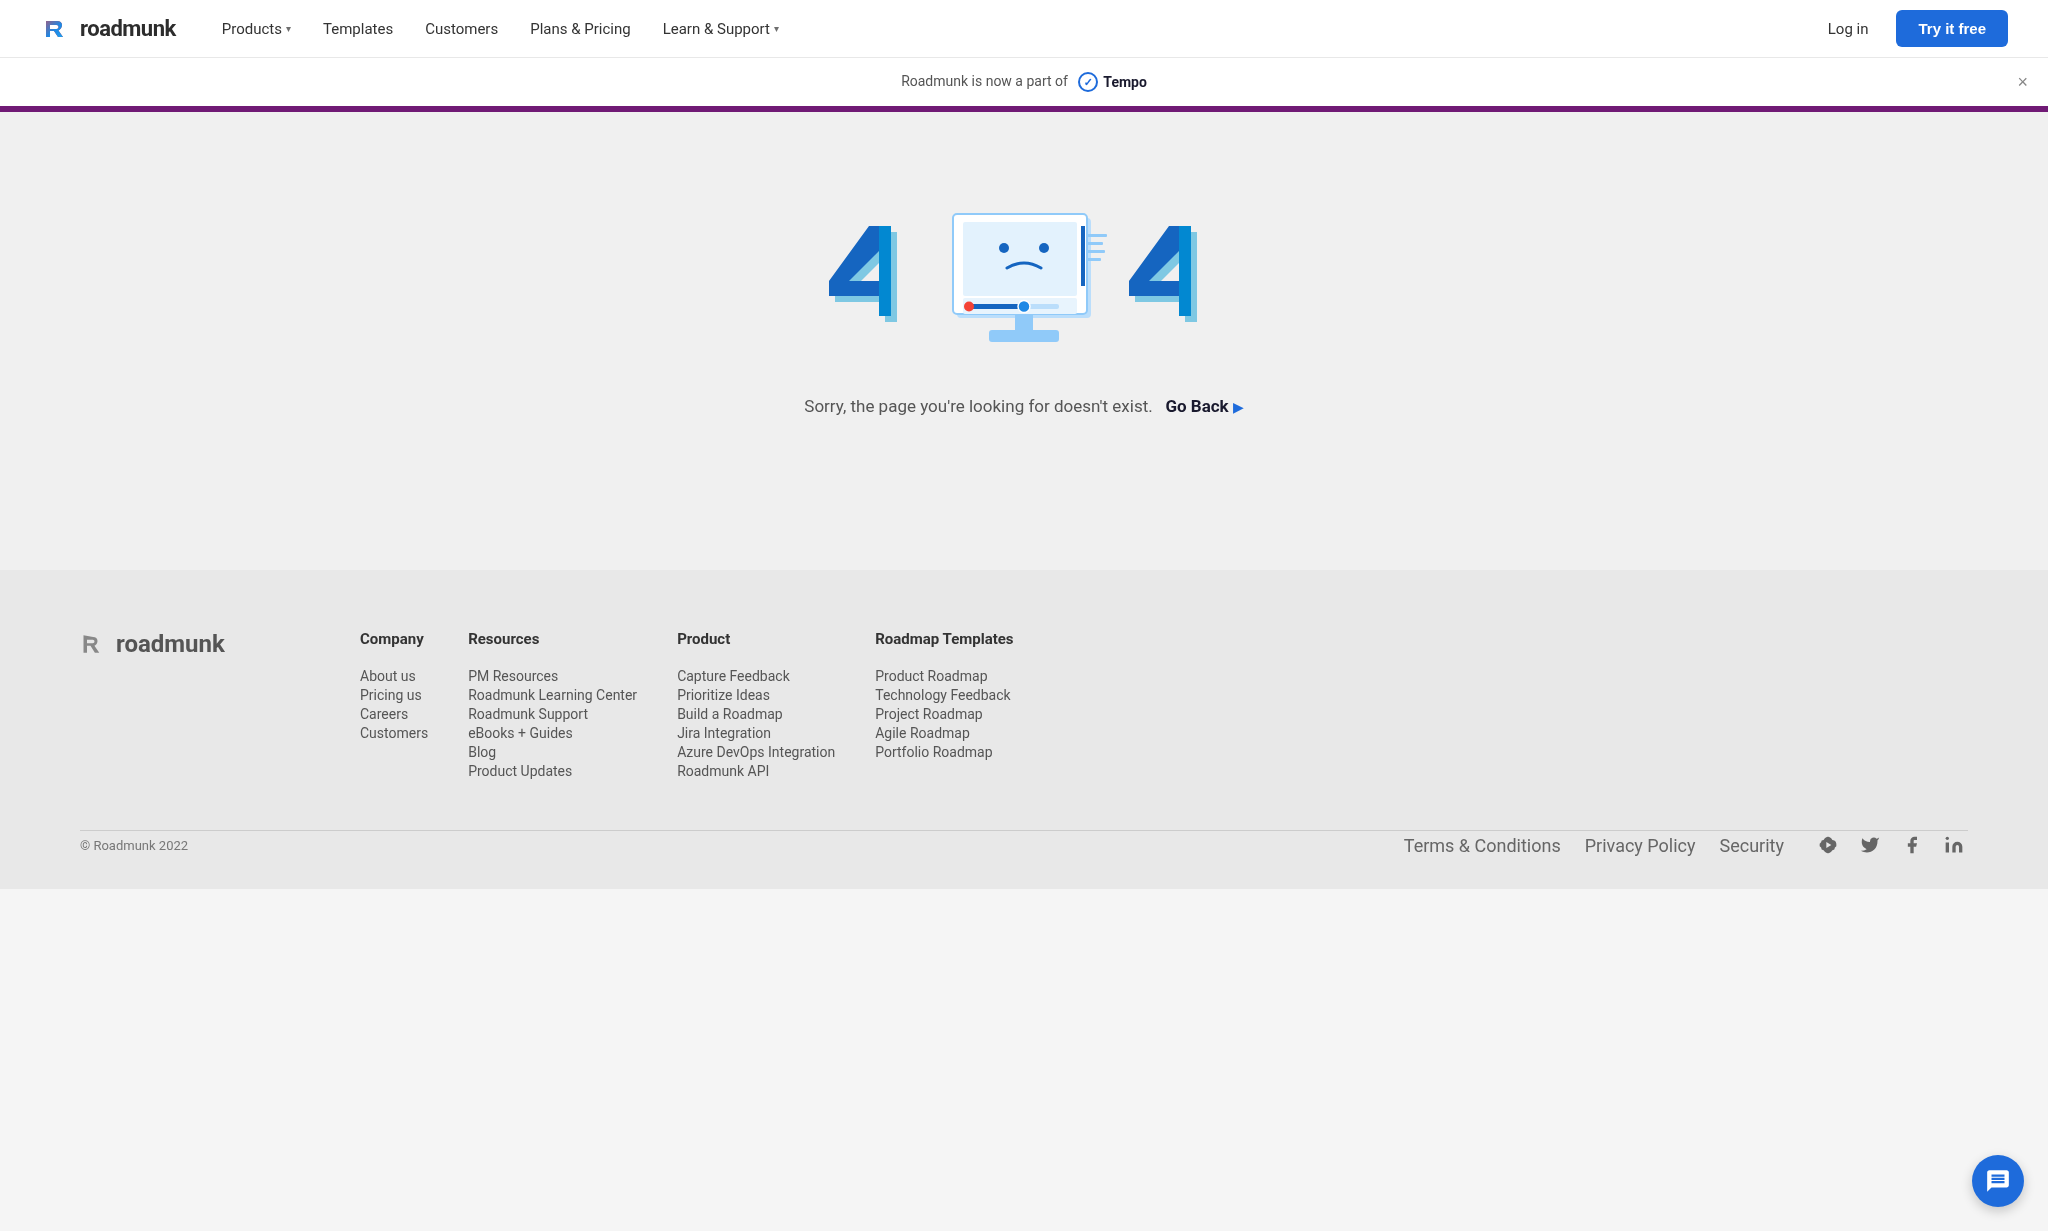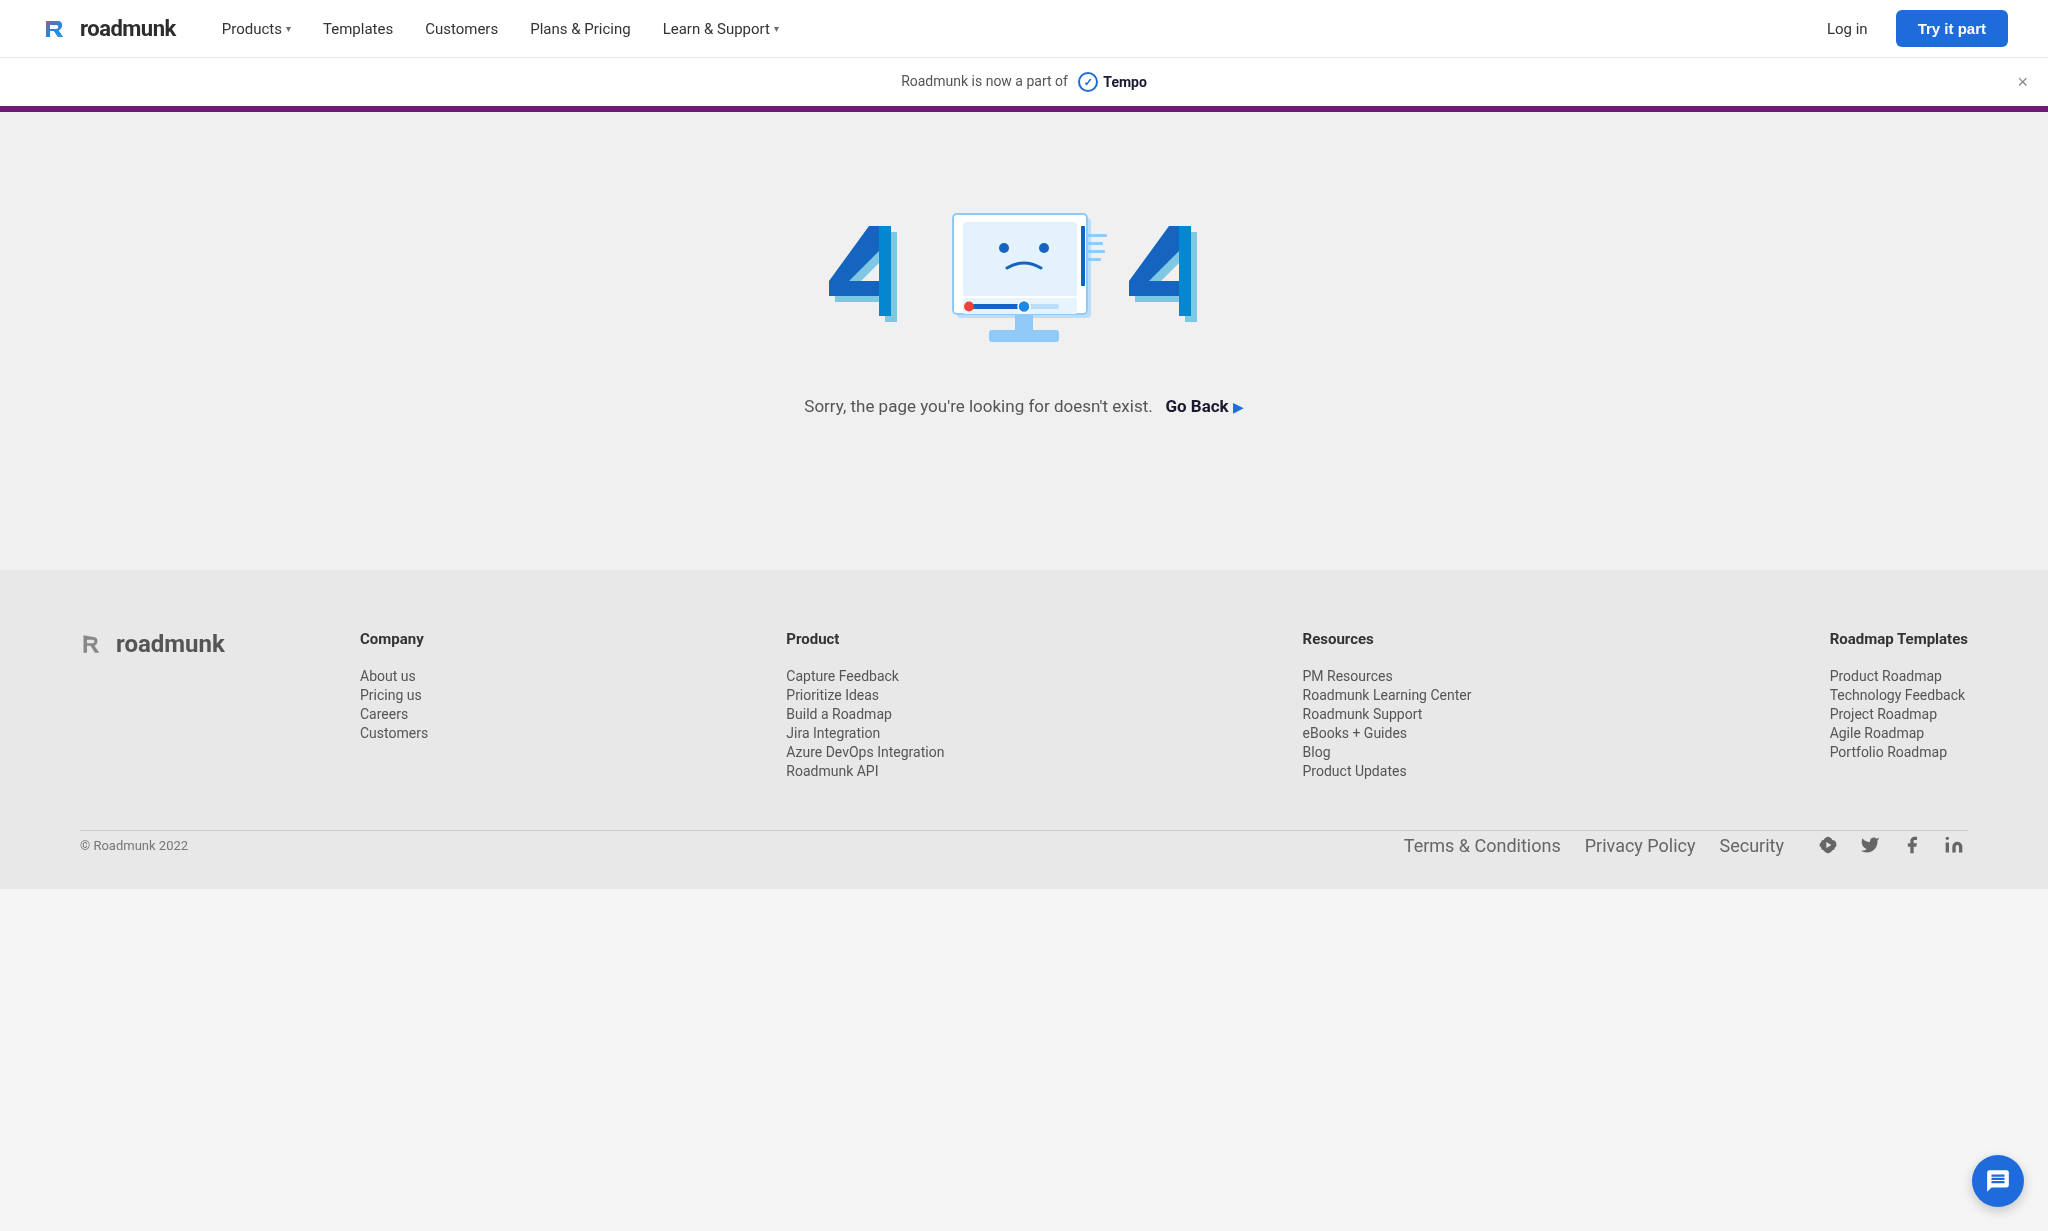--- a/index.html
+++ b/index.html
@@ -183,21 +183,20 @@
     }
     .footer-tagline {
       font-size: 13px;
       color: #666;
       line-height: 1.6;
     }
     .footer-cols {
       display: flex;
       flex: 1;
       gap: 40px;
-      justify-content: space-between;
     }
     .footer-col h4 {
       font-size: 15px;
       font-weight: 700;
       color: #333;
       margin-bottom: 18px;
     }
     .footer-col ul {
       list-style: none;
       display: flex;
@@ -303,21 +302,21 @@
       <span>Plans &amp; Pricing</span>
     </div>
     <div class="nav-item">
       <span>Learn &amp; Support</span>
       <span class="chevron">▾</span>
     </div>
   </div>
 
   <div class="nav-actions">
     <div class="btn-login">Log in</div>
-    <button class="btn-try">Try it part</button>
+    <button class="btn-try">Try it free</button>
   </div>
 </nav>
 
 <div class="announcement">
   <span>Roadmunk is now a part of</span>
   &nbsp;
   <span class="tempo-badge">
     <span class="tempo-check">✓</span>
     <span>Tempo</span>
   </span>
@@ -410,40 +409,40 @@
         <h4>Company</h4>
         <ul>
           <li><a href="#">About us</a></li>
           <li><a href="#">Pricing us</a></li>
           <li><a href="#">Careers</a></li>
           <li><a href="#">Customers</a></li>
         </ul>
       </div>
 
       <div class="footer-col">
+        <h4>Resources</h4>
+        <ul>
+          <li><a href="#">PM Resources</a></li>
+          <li><a href="#">Roadmunk Learning Center</a></li>
+          <li><a href="#">Roadmunk Support</a></li>
+          <li><a href="#">eBooks + Guides</a></li>
+          <li><a href="#">Blog</a></li>
+          <li><a href="#">Product Updates</a></li>
+        </ul>
+      </div>
+
+      <div class="footer-col">
         <h4>Product</h4>
         <ul>
           <li><a href="#">Capture Feedback</a></li>
           <li><a href="#">Prioritize Ideas</a></li>
           <li><a href="#">Build a Roadmap</a></li>
           <li><a href="#">Jira Integration</a></li>
           <li><a href="#">Azure DevOps Integration</a></li>
           <li><a href="#">Roadmunk API</a></li>
-        </ul>
-      </div>
-
-      <div class="footer-col">
-        <h4>Resources</h4>
-        <ul>
-          <li><a href="#">PM Resources</a></li>
-          <li><a href="#">Roadmunk Learning Center</a></li>
-          <li><a href="#">Roadmunk Support</a></li>
-          <li><a href="#">eBooks + Guides</a></li>
-          <li><a href="#">Blog</a></li>
-          <li><a href="#">Product Updates</a></li>
         </ul>
       </div>
 
       <div class="footer-col">
         <h4>Roadmap Templates</h4>
         <ul>
           <li><a href="#">Product Roadmap</a></li>
           <li><a href="#">Technology Feedback</a></li>
           <li><a href="#">Project Roadmap</a></li>
           <li><a href="#">Agile Roadmap</a></li>

